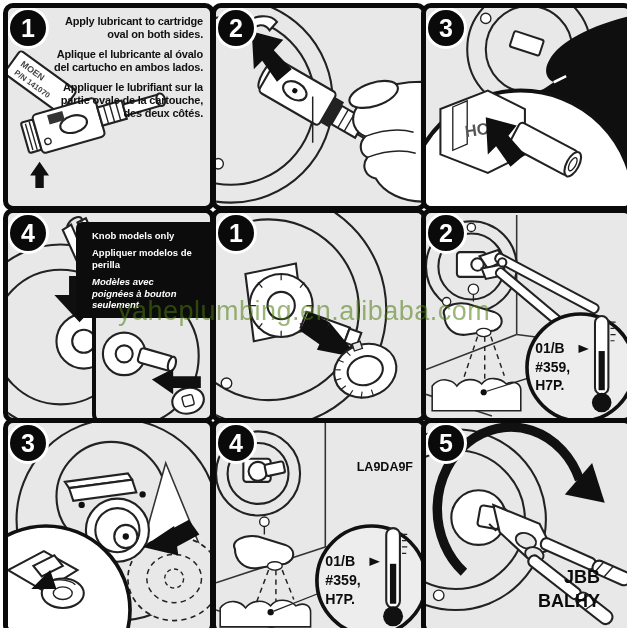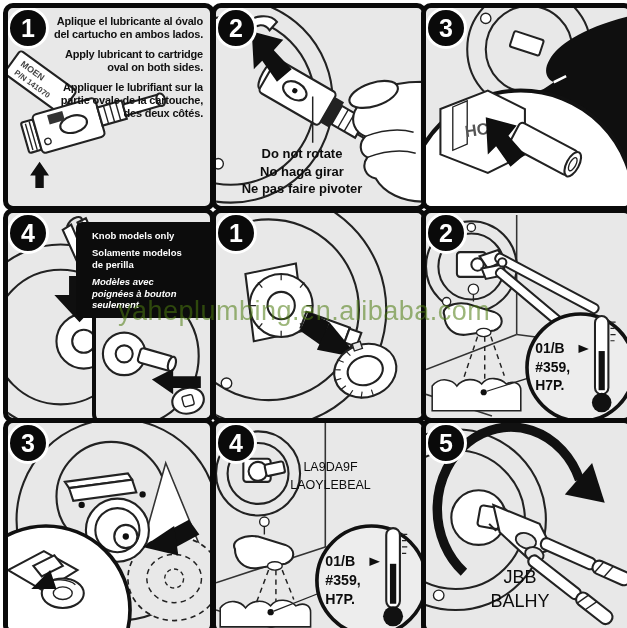--- a/index.html
+++ b/index.html
@@ -27,21 +27,21 @@
              font-size:11px;line-height:1.18;color:#111;letter-spacing:-0.2px;z-index:4;}
   .txt-right p{margin:0 0 7px 0;}
   .warn{position:absolute;bottom:8px;left:6px;width:160px;text-align:center;font-weight:bold;
         font-size:13px;line-height:1.35;color:#0c0c0c;z-index:4;}
   .note{position:absolute;top:9px;right:0;width:102px;background:#0c0c0c;color:#fff;
         border-radius:6px 0 0 6px;padding:8px 16px;font-size:9.5px;font-weight:bold;line-height:1.2;z-index:4;}
   .note div{margin-bottom:6px;}
   .note div:last-child{margin-bottom:0;font-style:italic;}
   .inset4{position:absolute;right:-6px;bottom:-8px;width:116px;height:132px;border:4px solid #0c0c0c;
           border-radius:12px;overflow:hidden;background:#e8e8e8;z-index:3;}
-  .glabel{position:absolute;font-weight:normal;color:#0c0c0c;text-align:center;z-index:4;}
+  .glabel{position:absolute;font-weight:bold;color:#0c0c0c;text-align:right;z-index:4;}
   .p8label{left:32px;top:36px;width:165px;font-size:12.5px;line-height:1.4;}
   .p9label{left:14px;top:142px;width:160px;font-size:18px;line-height:1.35;}
   .wm{position:absolute;left:118px;top:296px;font-size:27px;color:#4d7c0f;opacity:.55;z-index:20;
       white-space:nowrap;letter-spacing:.5px;pointer-events:none;}
   svg text{font-family:"Liberation Sans",sans-serif;}
 </style>
 </head>
 <body>
 
 <div class="page">
@@ -65,22 +65,22 @@
         <rect x="62" y="12" width="24" height="18" class="wh"></rect>
         <line x1="68" y1="12" x2="68" y2="30" class="ln thin"></line>
         <line x1="74" y1="12" x2="74" y2="30" class="ln thin"></line>
         <line x1="80" y1="12" x2="80" y2="30" class="ln thin"></line>
         <rect x="86" y="16" width="36" height="11" rx="2" class="wh"></rect>
         <ellipse cx="122" cy="21.5" rx="4" ry="6" class="wh"></ellipse>
       </g>
       <polygon points="30,146 21,159 26,159 26,171 34,171 34,159 39,159" class="blk"></polygon>
     </svg>
     <div class="txt-right">
+      <p>Apply lubricant to cartridge oval on both sides.</p>
       <p>Aplique el lubricante al óvalo del cartucho en ambos lados.</p>
-      <p>Apply lubricant to cartridge oval on both sides.</p>
       <p>Appliquer le lubrifiant sur la partie ovale de la cartouche, des deux côtés.</p>
     </div>
     <div class="badge">1</div>
   </div>
 
   <div class="panel" id="p2">
     <svg class="art" viewBox="0 0 196 188">
       <circle cx="14" cy="88" r="97" class="ln"></circle>
       <circle cx="14" cy="88" r="80" class="ln"></circle>
       <circle cx="2" cy="148" r="5" class="wh thin"></circle>
@@ -99,25 +99,20 @@
       </g>
       <path d="M34 22 L64 30 L55 40 L72 58 L58 70 L44 50 L36 58 Z" class="blk"></path>
       <g>
         <path d="M196 70 C160 70 138 84 132 98 C128 108 132 118 142 122 C136 128 136 138 144 142 C138 150 142 160 152 162 C160 176 178 184 196 184 Z" class="wh"></path>
         <ellipse cx="150" cy="82" rx="24" ry="11" class="wh" transform="rotate(-18 150 82)"></ellipse>
         <path d="M142 122 C158 116 174 114 188 118" class="ln thin"></path>
         <path d="M144 142 C160 136 176 134 190 138" class="ln thin"></path>
       </g>
       <line x1="92" y1="84" x2="92" y2="128" stroke="#222" stroke-width="1.4"></line>
     </svg>
-    <div class="warn">
-      <div>Do not rotate</div>
-      <div>No haga girar</div>
-      <div>Ne pas faire pivoter</div>
-    </div>
     <div class="badge">2</div>
   </div>
 
   <div class="panel" id="p3">
     <svg class="art" viewBox="0 0 197 188">
       <circle cx="100" cy="38" r="60" class="ln"></circle>
       <circle cx="100" cy="38" r="42" class="ln"></circle>
       <circle cx="58" cy="8" r="5" class="wh thin"></circle>
       <circle cx="143" cy="66" r="5" class="wh thin"></circle>
       <g transform="translate(86,20) rotate(18)">
@@ -171,21 +166,21 @@
         </g>
         <g transform="translate(86,104) rotate(-15)">
           <ellipse cx="0" cy="0" rx="15" ry="12" class="wh"></ellipse>
           <rect x="-5" y="-5" width="10" height="10" rx="2" class="wh thin"></rect>
         </g>
         <polygon points="52,84 72,74 72,81 98,81 98,92 72,92 72,98" class="blk"></polygon>
       </svg>
     </div>
     <div class="note">
       <div>Knob models only</div>
-      <div>Solamente modelos de perilla</div>
+      <div>Appliquer modelos de perilla</div>
       <div>Modèles avec poignées à bouton seulement</div>
     </div>
     <div class="badge">4</div>
   </div>
 
   <div class="panel" id="p5">
     <svg class="art" viewBox="0 0 196 195">
       <circle cx="50" cy="92" r="112" class="ln"></circle>
       <circle cx="50" cy="92" r="86" class="ln"></circle>
       <circle cx="22" cy="16" r="5" class="wh thin"></circle>
@@ -371,21 +366,20 @@
       </g>
       <g font-size="13.5" font-weight="bold" fill="#0c0c0c">
         <text x="104" y="136">01/B</text>
         <text x="104" y="154">#359,</text>
         <text x="104" y="172">H7P.</text>
       </g>
       <polygon points="146,128 156,132 146,136" class="blk"></polygon>
     </svg>
     <div class="glabel p8label">
       <div>LA9DA9F</div>
-      <div>LAOYLEBEAL</div>
     </div>
     <div class="badge">4</div>
   </div>
 
   <div class="panel" id="p9">
     <svg class="art" viewBox="0 0 193 197">
       <circle cx="28" cy="92" r="86" class="ln"></circle>
       <circle cx="28" cy="92" r="66" class="ln"></circle>
       <circle cx="30" cy="18" r="5" class="wh thin"></circle>
       <circle cx="12" cy="164" r="5" class="wh thin"></circle>

